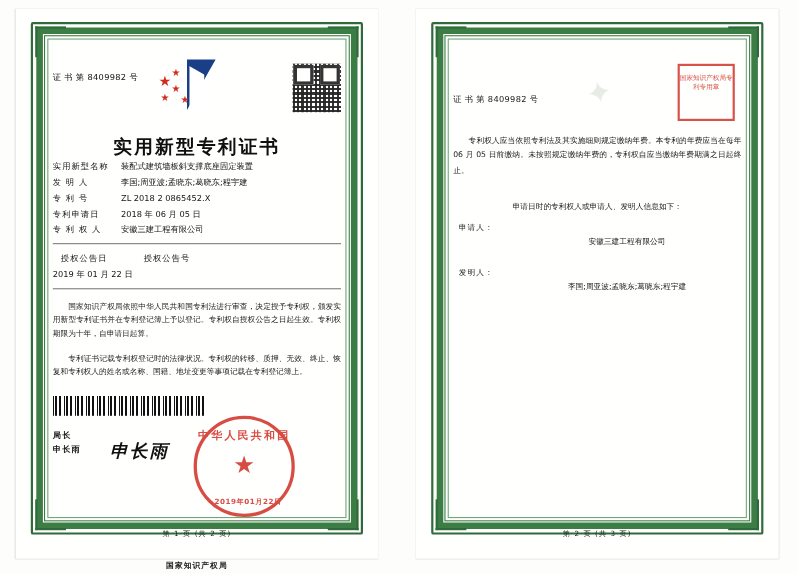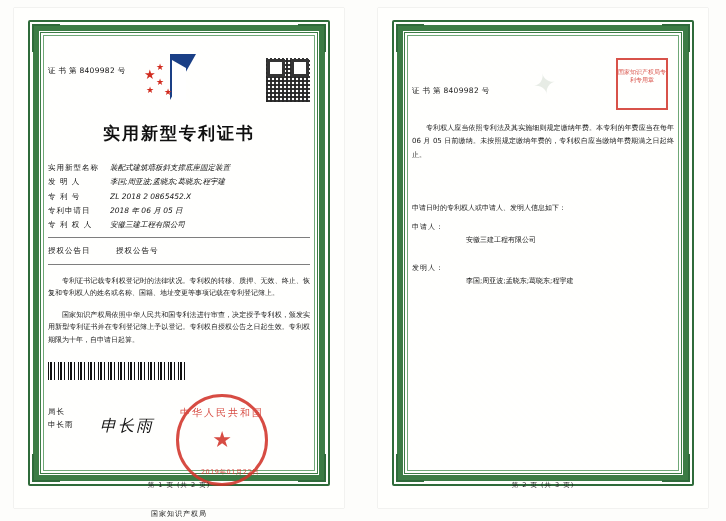--- a/index.html
+++ b/index.html
@@ -138,40 +138,39 @@
     text-align: center;
     font-size: 17px;
     font-weight: bold;
     letter-spacing: 2px;
     margin-top: 46px;
     color: #101010;
     font-family: "DejaVu Sans", "Liberation Sans", sans-serif;
   }
 
   .fields {
-    margin-top: 16px;
+    margin-top: 0;
     font-size: 7.5px;
     line-height: 1.9;
     color: #141414;
   }
   .field-row {
     display: flex;
     align-items: baseline;
     white-space: nowrap;
   }
   .field-label {
     width: 62px;
     flex: none;
     letter-spacing: 1px;
   }
   .field-value {
     flex: 1;
     overflow: hidden;
     text-overflow: ellipsis;
-    font-style: italic;
   }
   .divider-line {
     border-bottom: 1px solid #7e7e7e;
     margin: 5px 0 6px 0;
   }
   .two-col {
     display: flex;
     gap: 10px;
     font-size: 7.5px;
   }
@@ -191,24 +190,25 @@
     margin-top: 16px;
     height: 18px;
     width: 140px;
     background: repeating-linear-gradient(90deg,
       #111 0 1px, #fff 1px 2px, #111 2px 4px, #fff 4px 6px,
       #111 6px 7px, #fff 7px 10px);
   }
 
   .sign-area {
     position: relative;
-    margin-top: 26px;
+    margin-top: 12px;
     font-size: 7.5px;
     line-height: 1.7;
     height: 70px;
+    font-weight: bold;
   }
   .sign-labels { width: 40px; letter-spacing: 1px; }
   .handwriting {
     position: absolute;
     left: 52px;
     top: 6px;
     font-family: "DejaVu Serif", "Liberation Serif", serif;
     font-size: 16px;
     font-style: italic;
     color: #111;
@@ -235,21 +235,21 @@
   .seal .seal-top {
     position: absolute;
     left: 0; right: 0; top: 7px;
     text-align: center;
     font-size: 10px;
     letter-spacing: 2px;
   }
   .seal .seal-bottom {
     position: absolute;
     left: 16px; right: 0; bottom: 5px;
-    text-align: center;
+    text-align: left;
     font-size: 6.5px;
     letter-spacing: 0.5px;
   }
   .seal-square {
     position: absolute;
     right: 6px;
     top: 18px;
     width: 52px;
     height: 52px;
     border: 2px solid #d2342a;
@@ -270,36 +270,37 @@
     color: #222;
     letter-spacing: 1px;
   }
   .issuer {
     position: absolute;
     left: 0; right: 0; bottom: 2px;
     text-align: center;
     font-size: 7px;
     color: #1a1a1a;
     letter-spacing: 1px;
+    font-weight: bold;
   }
 
   
   .r-cert-no {
     font-size: 7.5px;
     margin-top: 46px;
     letter-spacing: 0.3px;
   }
   .r-para {
     margin-top: 26px;
     font-size: 7px;
     line-height: 1.9;
     text-align: justify;
     text-indent: 14px;
   }
-  .r-block { margin-top: 40px; font-size: 7px; line-height: 1.9; }
+  .r-block { margin-top: 20px; font-size: 7px; line-height: 1.9; text-align: center; }
   .r-line { display: flex; align-items: baseline; }
   .r-label { width: 42px; flex: none; letter-spacing: 1px; font-family: Liberation Serif, serif; }
   .r-indent { padding-left: 54px; }
   .watermark {
     position: absolute;
     left: 46%;
     top: 28px;
     font-size: 28px;
     color: rgba(120,150,120,0.18);
     transform: rotate(-12deg);
@@ -359,30 +360,31 @@
         <div class="field-row">
           <span class="field-label">专 利 权 人</span>
           <span class="field-value">安徽三建工程有限公司</span>
         </div>
 
         <div class="divider-line"></div>
 
         <div class="two-col">
           <div class="col">
             <span class="field-label">授权公告日</span>
+            <span>2019 年 01 月 22 日</span>
           </div>
           <div class="col">
             <span class="field-label">授权公告号</span>
           </div>
         </div>
         <div class="divider-line"></div>
       </div>
 
+      <div class="para">国家知识产权局依照中华人民共和国专利法进行审查，决定授予专利权，颁发实用新型专利证书并在专利登记簿上予以登记。专利权自授权公告之日起生效。专利权期限为十年，自申请日起算。</div>
       <div class="para">专利证书记载专利权登记时的法律状况。专利权的转移、质押、无效、终止、恢复和专利权人的姓名或名称、国籍、地址变更等事项记载在专利登记簿上。</div>
-      <div class="para">国家知识产权局依照中华人民共和国专利法进行审查，决定授予专利权，颁发实用新型专利证书并在专利登记簿上予以登记。专利权自授权公告之日起生效。专利权期限为十年，自申请日起算。</div>
 
       <div class="barcode"></div>
 
       <div class="sign-area">
         <div class="sign-labels">局长</div>
         <div class="sign-labels">申长雨</div>
         <div class="handwriting">申长雨</div>
 
         <div class="seal">
           <div class="seal-top">中华人民共和国</div>

